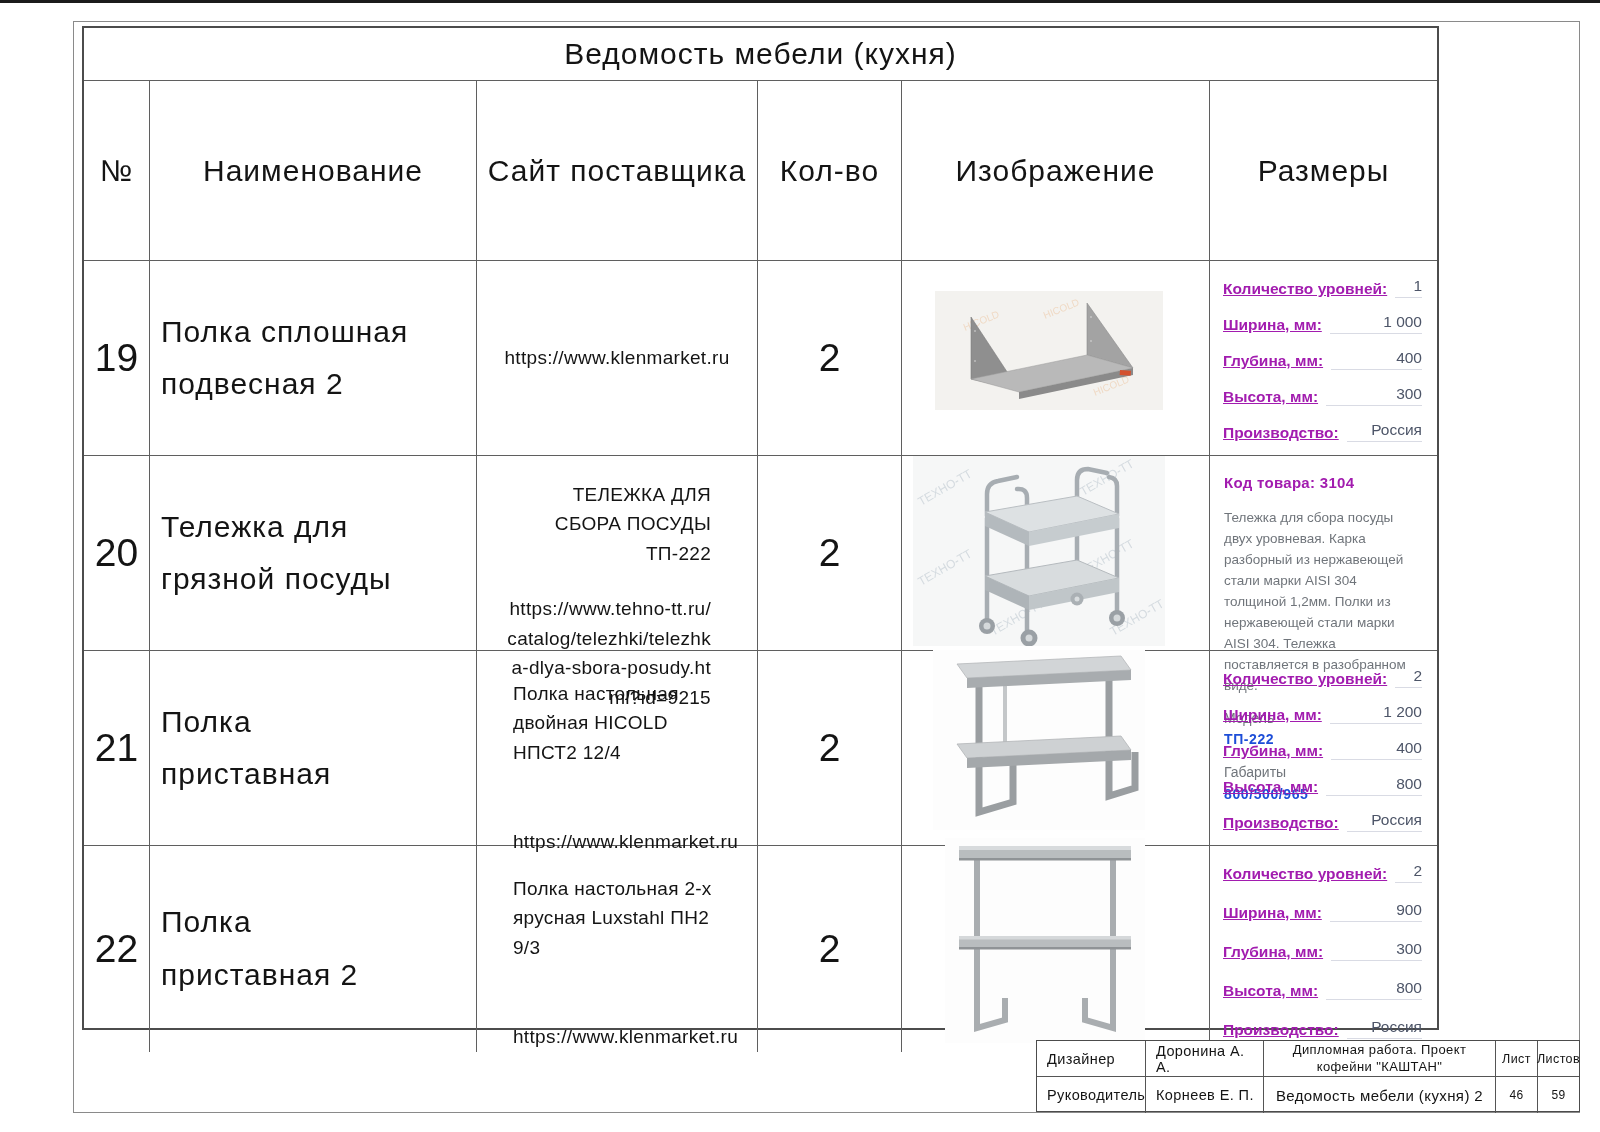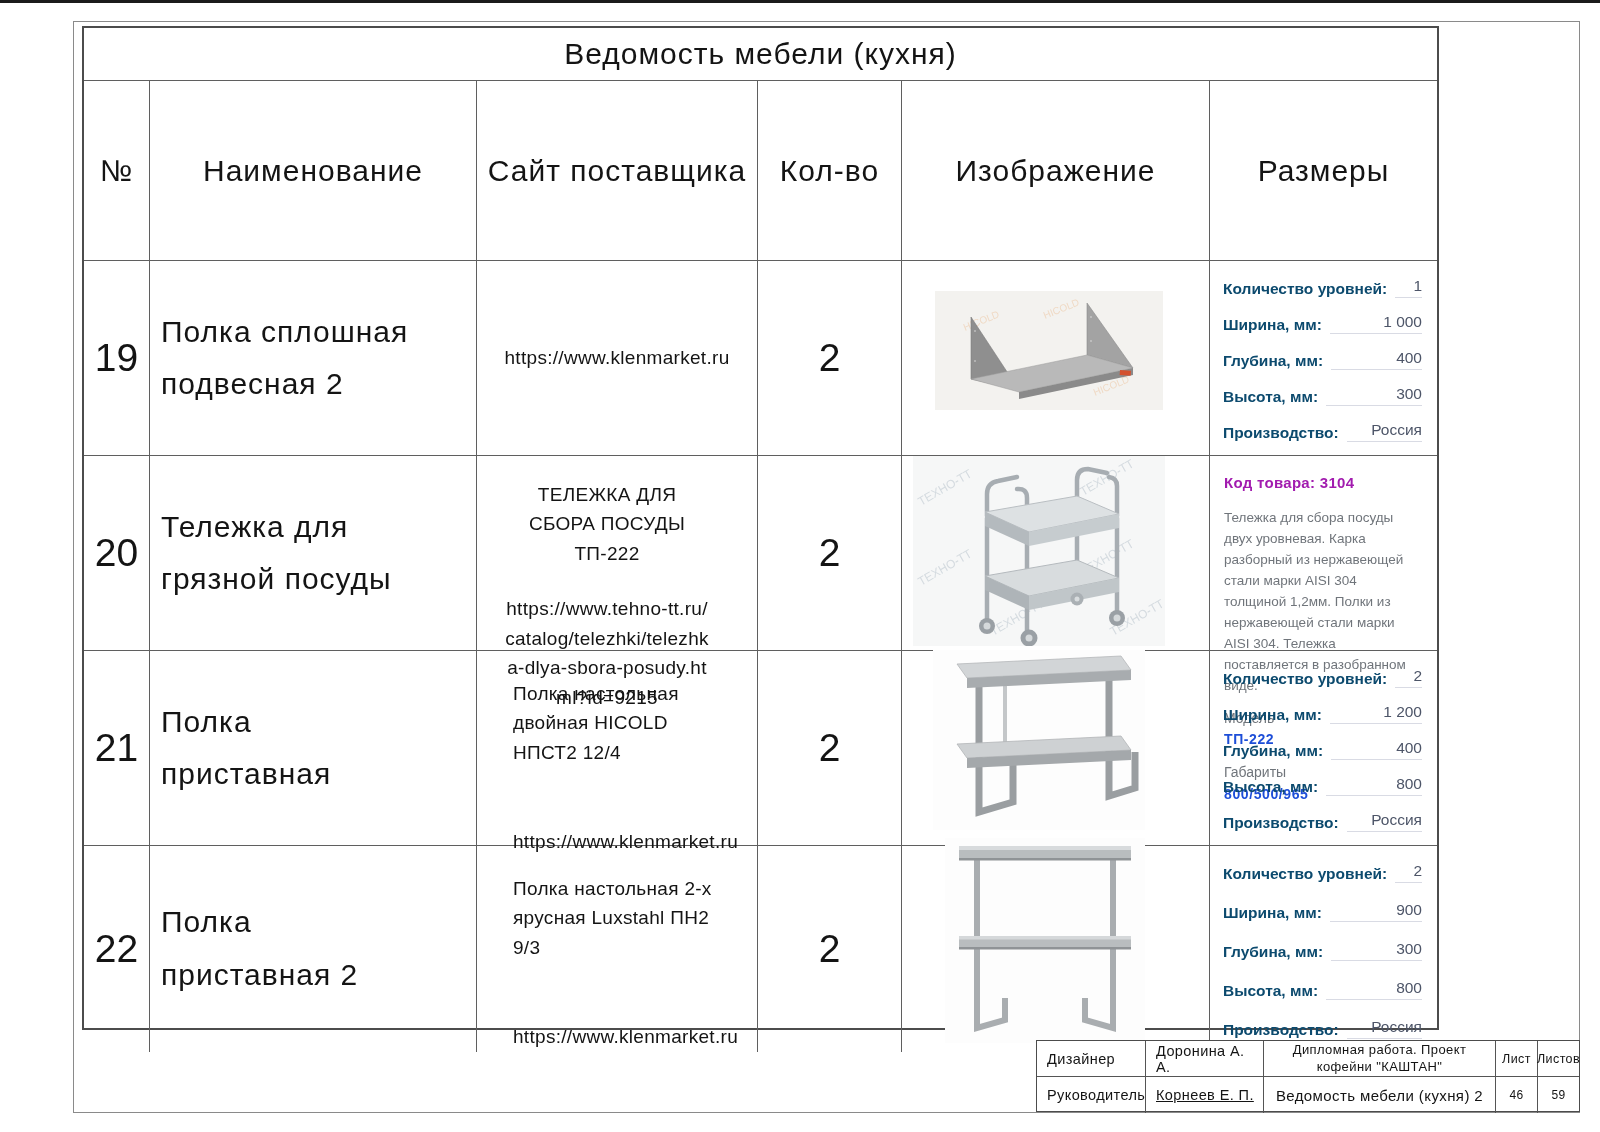--- a/index.html
+++ b/index.html
@@ -24,29 +24,29 @@
   .cell-title{grid-column:1/-1;display:flex;align-items:center;justify-content:center;
     font-size:30px;letter-spacing:1px;border-right:none;}
   .hdr{display:flex;align-items:center;justify-content:center;text-align:center;
     font-size:30px;line-height:1.4;letter-spacing:1px;}
   .num-cell,.qty-cell{display:flex;align-items:center;justify-content:center;font-size:39px;}
   .name-cell{display:flex;align-items:center;font-size:30px;letter-spacing:1px;line-height:1.75;}
   .name-cell span{display:block;padding-left:11px;max-width:270px;}
   .supplier-cell{font-size:19px;line-height:1.55;letter-spacing:.3px;}
   .sup-pad-a{padding:36px 14px 0;text-align:center;}
   .sup-pad-a .url{margin-top:46px;}
-  .sup-pad-b{padding:24px 46px 0 26px;text-align:center;}
+  .sup-pad-b{padding:24px 46px 0 26px;text-align:right;}
   .sup-pad-b .url{margin-top:26px;word-break:break-all;}
   .sup-pad-c{padding:28px 20px 0 36px;text-align:left;}
   .sup-pad-c .url{margin-top:60px;text-align:center;}
 
   
   .specs-cell{padding:16px 15px 13px 13px;display:flex;flex-direction:column;justify-content:space-between;}
   .spec-line{display:flex;align-items:flex-end;font-size:15.5px;}
-  .spec-label{font-weight:bold;color:#0c4a6e;white-space:nowrap;}
+  .spec-label{font-weight:bold;color:#a21caf;white-space:nowrap;text-decoration:underline;}
   .spec-rest{flex:1;margin-left:8px;border-bottom:1.5px solid #d9dbe4;display:flex;
     justify-content:flex-end;padding-bottom:2px;color:#4d5568;}
 
   
   .info-cell{padding:15px 16px 10px 14px;color:#70757b;font-size:13.5px;line-height:1.55;
     display:flex;flex-direction:column;}
   .info-code{font-size:15px;color:#a21caf;margin-bottom:14px;letter-spacing:.3px;font-weight:bold;}
   .info-desc{margin-bottom:auto;}
   .info-kv{display:flex;font-size:14px;margin-top:11px;flex-direction:column;}
   .info-kv .k{width:170px;}
@@ -332,17 +332,17 @@
 </div>
 
 <div class="title-block">
   <div class="tb-cell tb-left">Дизайнер</div>
   <div class="tb-cell tb-left">Доронина А. А.</div>
   <div class="tb-cell tb-project">Дипломная работа. Проект кофейни "КАШТАН"</div>
   <div class="tb-cell tb-small">Лист</div>
   <div class="tb-cell tb-small c-last" style="border-right:none;">Листов</div>
 
   <div class="tb-cell tb-left" style="border-bottom:none;">Руководитель</div>
-  <div class="tb-cell tb-left" style="border-bottom:none;text-decoration:underline;">Корнеев Е. П.</div>
+  <div class="tb-cell tb-left" style="border-bottom:none;">Корнеев Е. П.</div>
   <div class="tb-cell tb-doc" style="border-bottom:none;">Ведомость мебели (кухня) 2</div>
   <div class="tb-cell tb-num" style="border-bottom:none;">46</div>
   <div class="tb-cell tb-num" style="border-right:none;border-bottom:none;">59</div>
 </div>
 
 </body></html>

